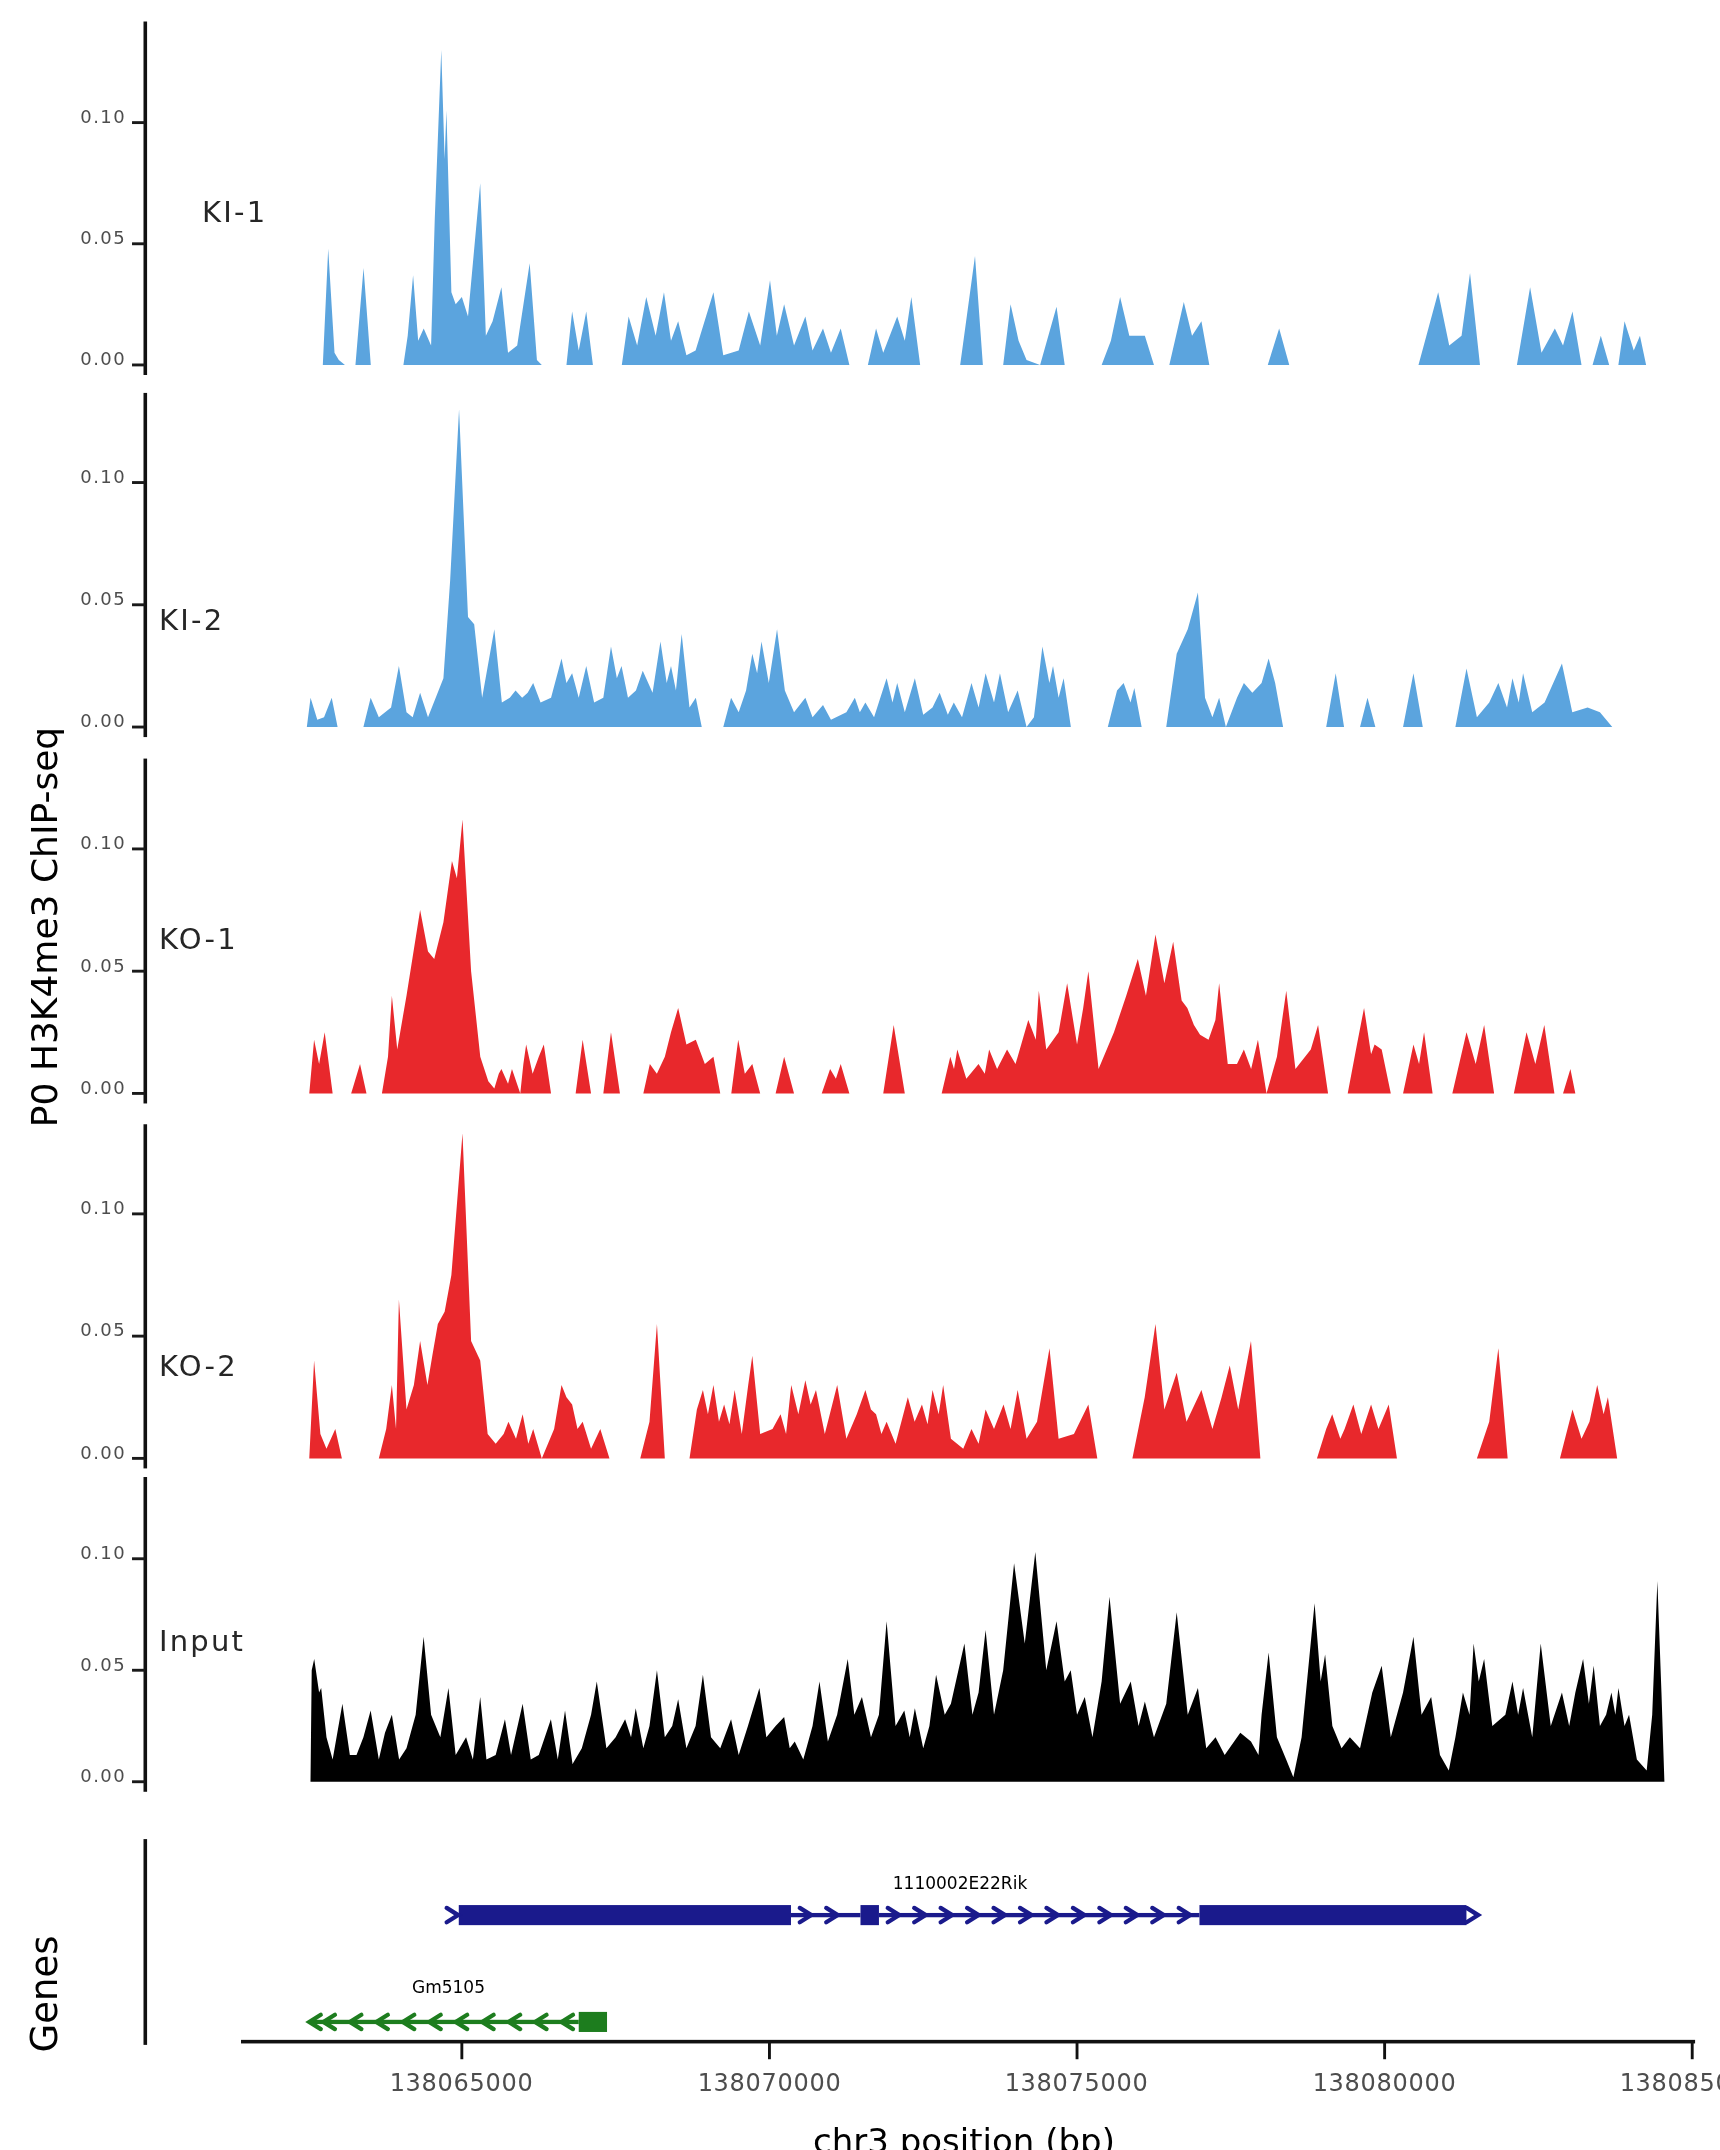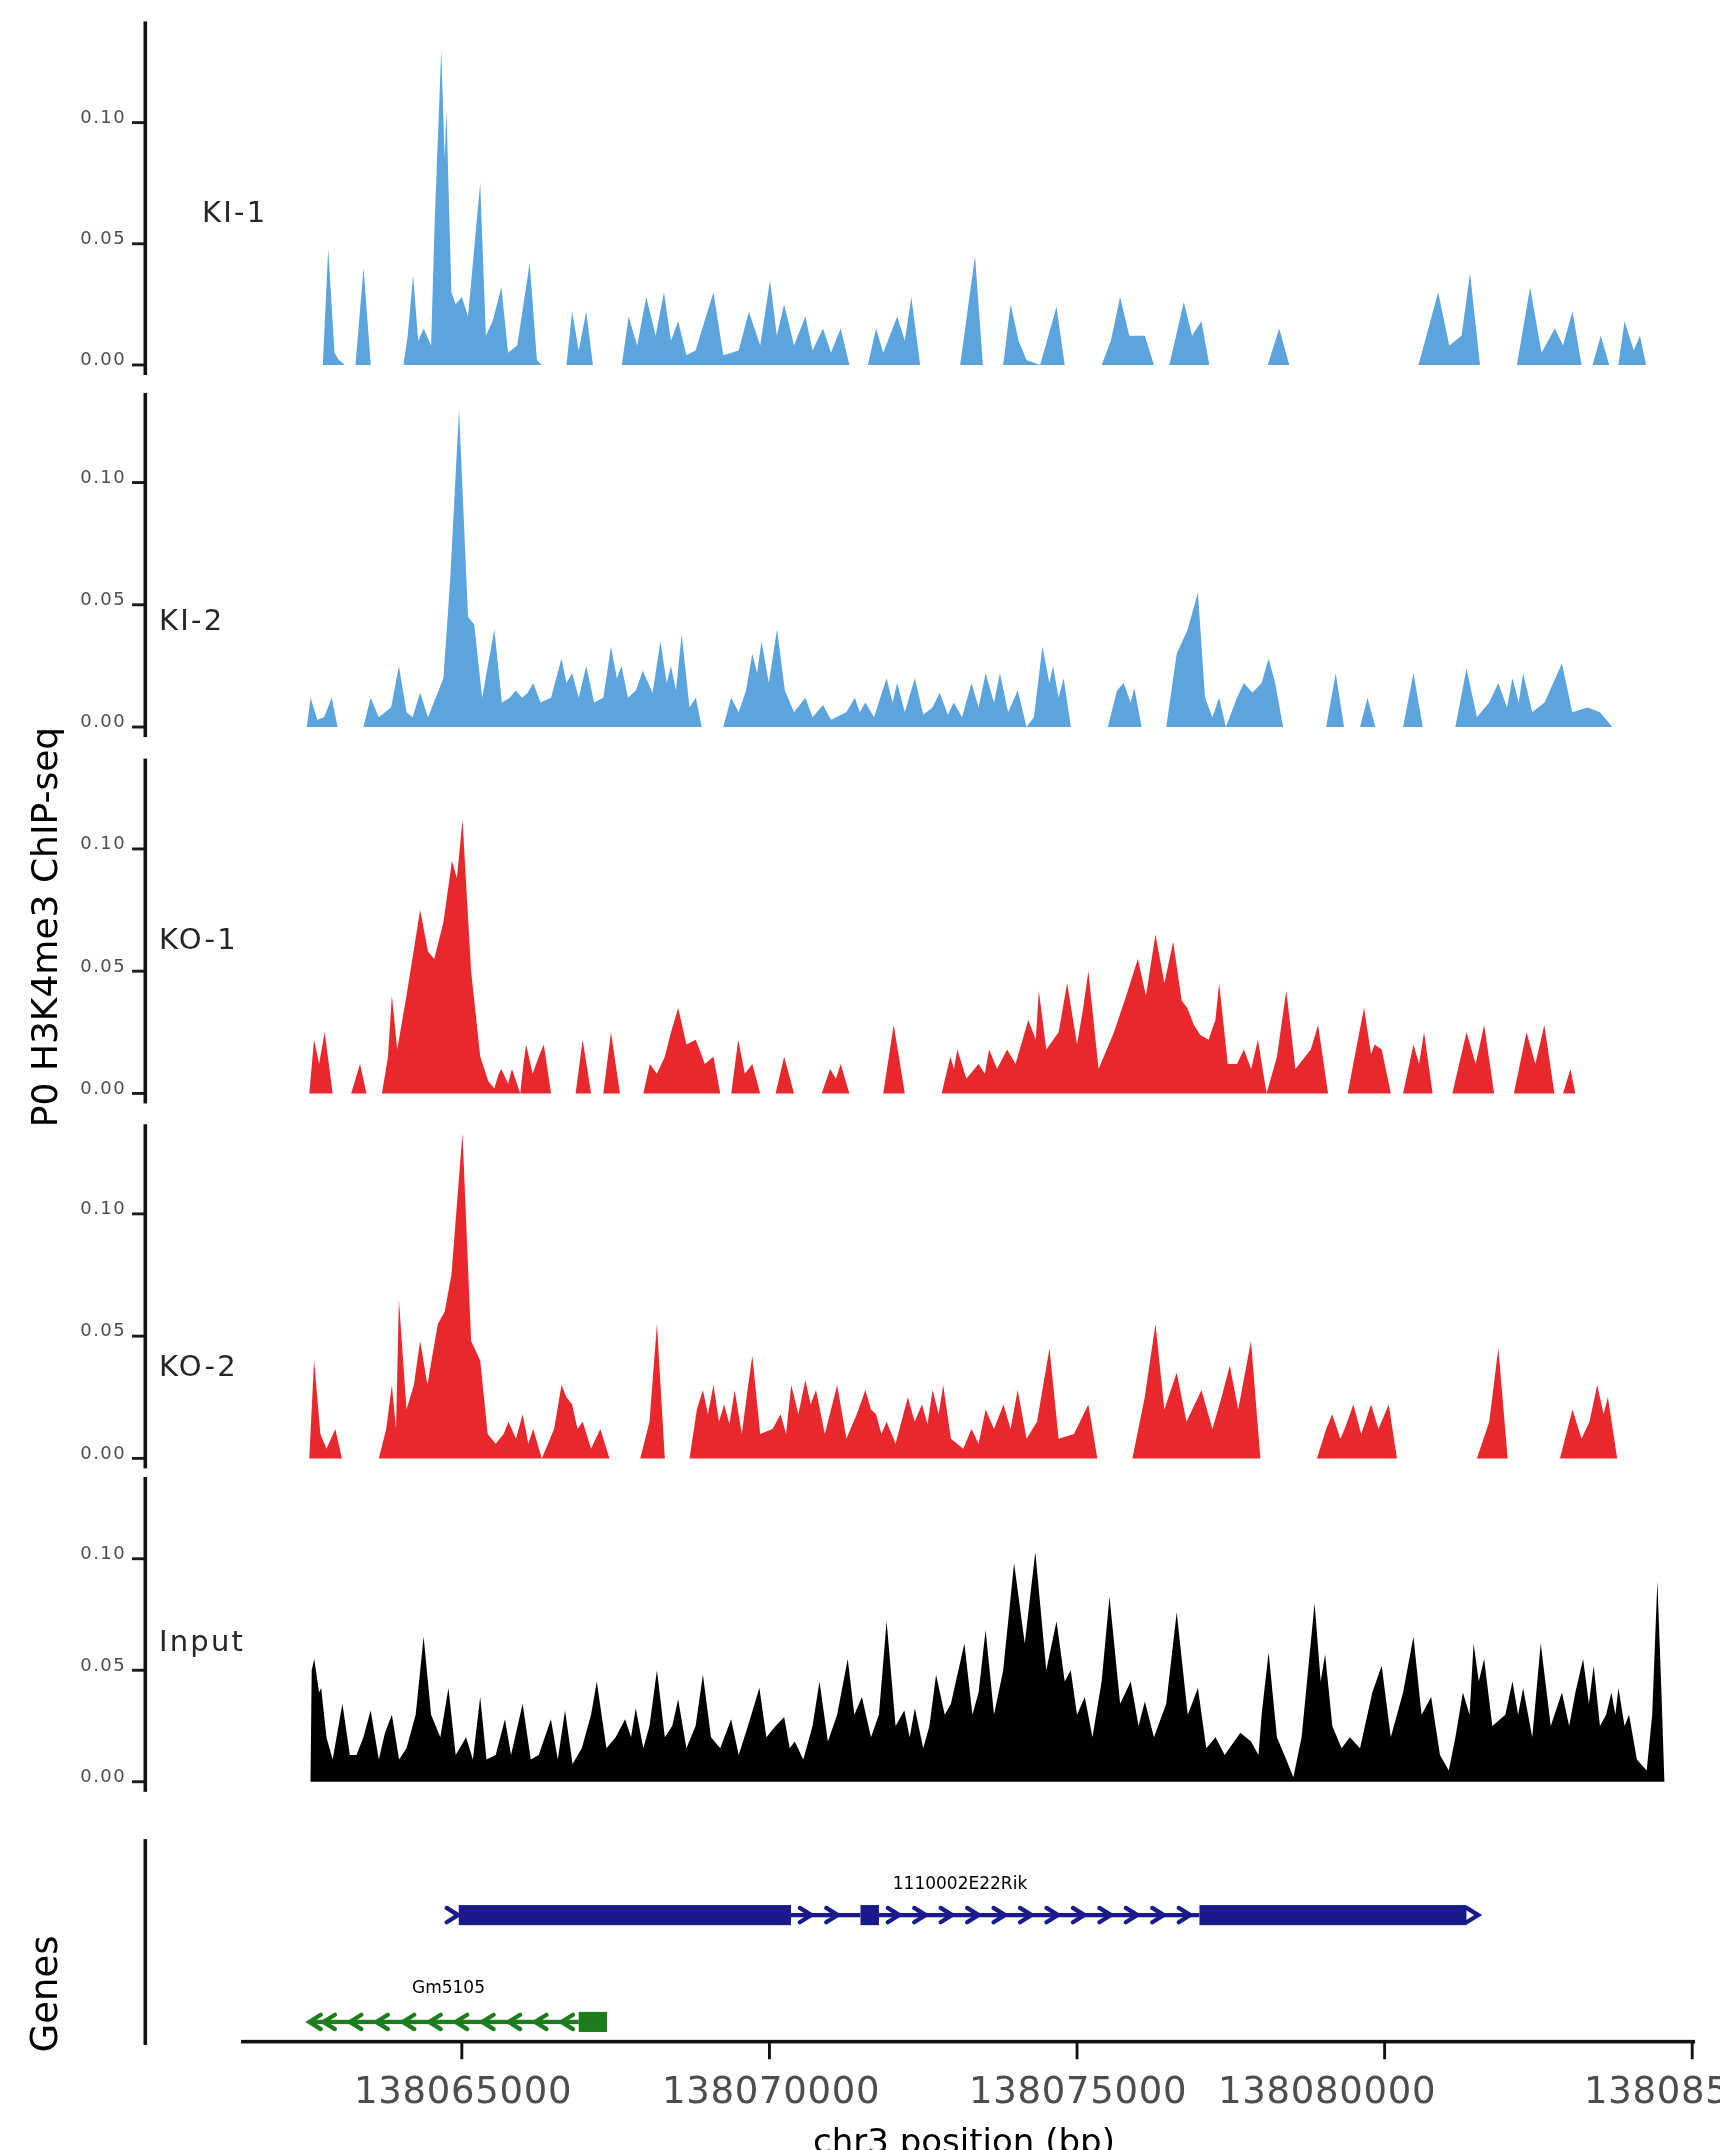--- a/index.html
+++ b/index.html
@@ -2,21 +2,21 @@
 <html style="font-size:11.5px"><head>
 <meta charset="utf-8">
 <style>
   html,body{margin:0;padding:0;background:#ffffff;}
   .figure{position:relative;width:1721px;height:2151px;background:#ffffff;overflow:hidden;
           font-family:"DejaVu Sans", sans-serif;}
   .figure svg{position:absolute;left:0;top:0;}
   .lab{position:absolute;white-space:nowrap;}
   .ytick{color:#4d4d4d;font-size:18px;letter-spacing:1.4px;text-align:right;}
   .tracklab{color:#262626;font-size:29px;letter-spacing:2.2px;}
-  .xtick{color:#4d4d4d;font-size:37px;letter-spacing:0.7px;text-align:center;}
+  .xtick{color:#4d4d4d;font-size:24px;letter-spacing:0.7px;text-align:center;}
   .xtitle{color:#000;font-size:34px;text-align:center;}
   .rot{transform:translate(-50%,-50%) rotate(-90deg);transform-origin:center center;}
   .axislab{color:#000;font-size:36px;}
   .geneslab{color:#000;font-size:37px;}
   .genename{color:#000;font-size:17px;text-align:center;}
 </style>
 </head>
 <body>
 
 <div class="figure">
@@ -98,21 +98,21 @@
   <span class="lab tracklab" id="tl2" style="left: 159px; top: 922px;">KO-1</span>
   <span class="lab tracklab" id="tl3" style="left: 159px; top: 1349px;">KO-2</span>
   <span class="lab tracklab" id="tl4" style="left: 159px; top: 1624px;">Input</span>
 
   <span class="lab genename" id="gn0" style="left: 781px; width: 358px; top: 1873px;">1110002E22Rik</span>
   <span class="lab genename" id="gn1" style="left: 341px; width: 215px; top: 1977px;">Gm5105</span>
 
   <span class="lab xtick" id="xt0" style="left: 354px; width: 215px; top: 2069px;">138065000</span>
   <span class="lab xtick" id="xt1" style="left: 662px; width: 215px; top: 2069px;">138070000</span>
   <span class="lab xtick" id="xt2" style="left: 969px; width: 215px; top: 2069px;">138075000</span>
-  <span class="lab xtick" id="xt3" style="left: 1218px; width: 215px; top: 2069px;">138080000</span>
+  <span class="lab xtick" id="xt3" style="left: 1277px; width: 215px; top: 2069px;">138080000</span>
   <span class="lab xtick" id="xt4" style="left: 1584px; width: 215px; top: 2069px;">138085000</span>
 
   <span class="lab xtitle" id="xtitle" style="left:677px;top:2121px;width:574px;">chr3 position (bp)</span>
 <span class="lab ytick" style="left: 0px; width: 126px; top: 106px;">0.10</span>
     <span class="lab ytick" style="left: 0px; width: 126px; top: 227px;">0.05</span>
     <span class="lab ytick" style="left: 0px; width: 126px; top: 348px;">0.00</span>
     <span class="lab ytick" style="left: 0px; width: 126px; top: 466px;">0.10</span>
     <span class="lab ytick" style="left: 0px; width: 126px; top: 588px;">0.05</span>
     <span class="lab ytick" style="left: 0px; width: 126px; top: 710px;">0.00</span>
     <span class="lab ytick" style="left: 0px; width: 126px; top: 832px;">0.10</span>

